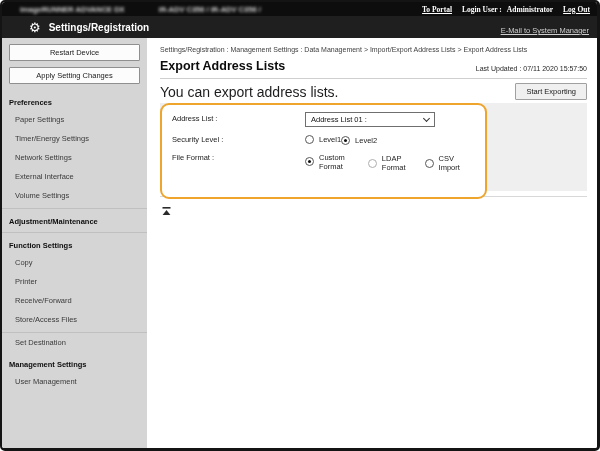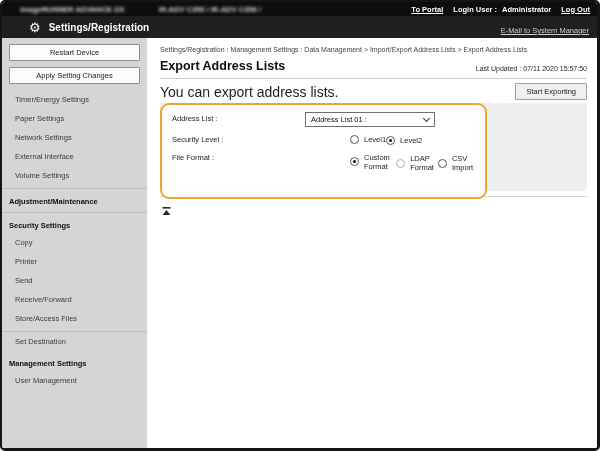--- a/index.html
+++ b/index.html
@@ -18,21 +18,21 @@
 
   
   .topbar {
     height:14px; flex:0 0 14px; background:#0d0d0d;
     display:flex; align-items:center;
     color:#fff; font-size:7.5px; font-weight:bold; white-space:nowrap;
   }
   .blurred { filter:blur(1.4px); opacity:.9; color:#e6e6e6; }
   .topbar .device-name { margin-left:18px; }
   .topbar .device-model { margin-left:34px; }
-  .topbar .right { margin-left:auto; display:flex; align-items:flex-end; }
+  .topbar .right { margin-left:auto; display:flex; align-items:flex-end;font-family:Liberation Serif, serif; }
   .toplink { text-decoration:underline; cursor:pointer; }
   .topbar .right > * { margin-right:10px; }
   .topbar .login-label { margin-right:5px; }
   .topbar .right > :last-child { margin-right:7px; }
 
   
   .appbar {
     height:22px; flex:0 0 22px; background:#1f1f1f;
     display:flex; align-items:center; color:#fff;
   }
@@ -77,21 +77,21 @@
   }
 
   
   .settings-row { position:relative; background:#efefef; margin-top:2px; height:88px; }
   .orange-box {
     position:absolute; left:0; top:0; width:327px; height:96px;
     background:#fff; border:2px solid #efa42c; border-radius:9px;
     padding:7px 10px;
   }
   .form-row { display:flex; align-items:flex-start; }
-  .form-row + .form-row { margin-top:6px;gap:45px; }
+  .form-row + .form-row { margin-top:6px; }
   .form-label { width:133px; flex:0 0 133px; font-size:7.5px; color:#1c1c1c; padding-top:2px; }
   .select-box {
     width:130px; height:15px; background:#fff; border:1px solid #6f6f6f;
     display:flex; align-items:center; justify-content:space-between;
     padding:0 5px; font-size:7.5px; color:#111; cursor:pointer;
   }
   .chev {
     width:5px; height:5px; border-right:1.5px solid #333; border-bottom:1.5px solid #333;
     transform:rotate(45deg); margin-top:-3px;
   }
@@ -133,34 +133,34 @@
     <span class="app-title">Settings/Registration</span>
     <span class="email-link">E-Mail to System Manager</span>
   </div>
 
   <div class="bodyrow">
 
     <div class="sidebar">
       <div class="side-btn">Restart Device</div>
       <div class="side-btn">Apply Setting Changes</div>
 
+      <div class="side-header">Preferences</div>
+      <div class="side-item">Paper Settings</div>
       <div class="side-item">Timer/Energy Settings</div>
-      <div class="side-item">Paper Settings</div>
       <div class="side-item">Network Settings</div>
       <div class="side-item">External Interface</div>
       <div class="side-item">Volume Settings</div>
 
       <div class="side-divider"></div>
       <div class="side-header">Adjustment/Maintenance</div>
 
       <div class="side-divider"></div>
-      <div class="side-header">Security Settings</div>
+      <div class="side-header">Function Settings</div>
       <div class="side-item">Copy</div>
       <div class="side-item">Printer</div>
-      <div class="side-item">Send</div>
       <div class="side-item">Receive/Forward</div>
       <div class="side-item">Store/Access Files</div>
 
       <div class="side-divider"></div>
       <div class="side-item">Set Destination</div>
 
       <div class="side-header">Management Settings</div>
       <div class="side-item">User Management</div>
 
     </div>

